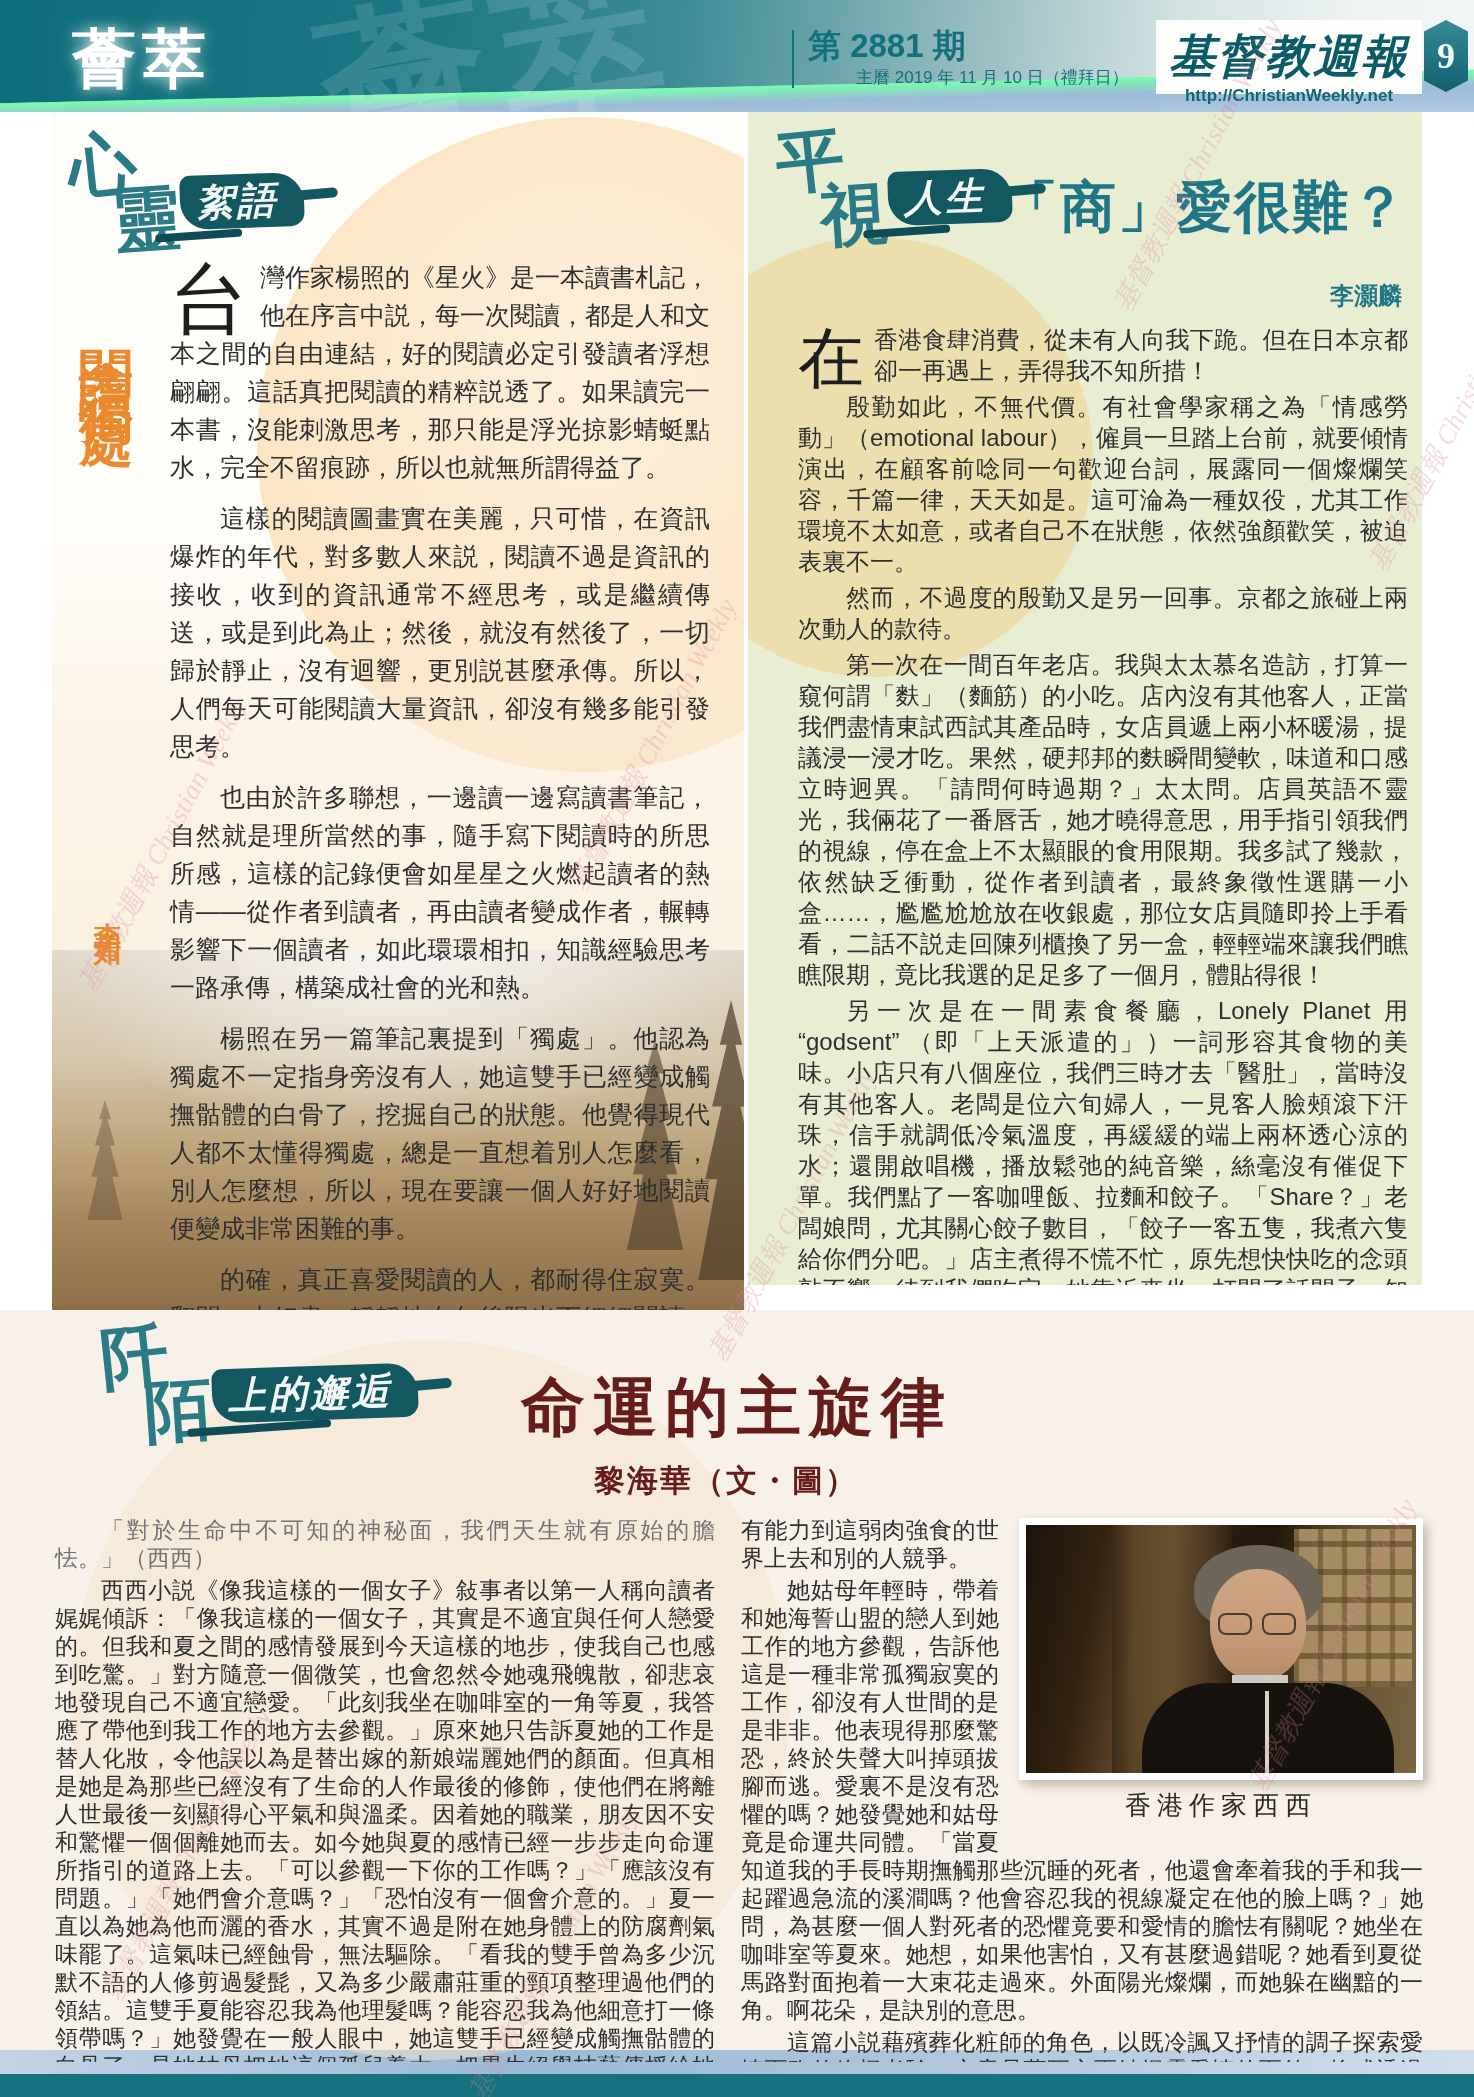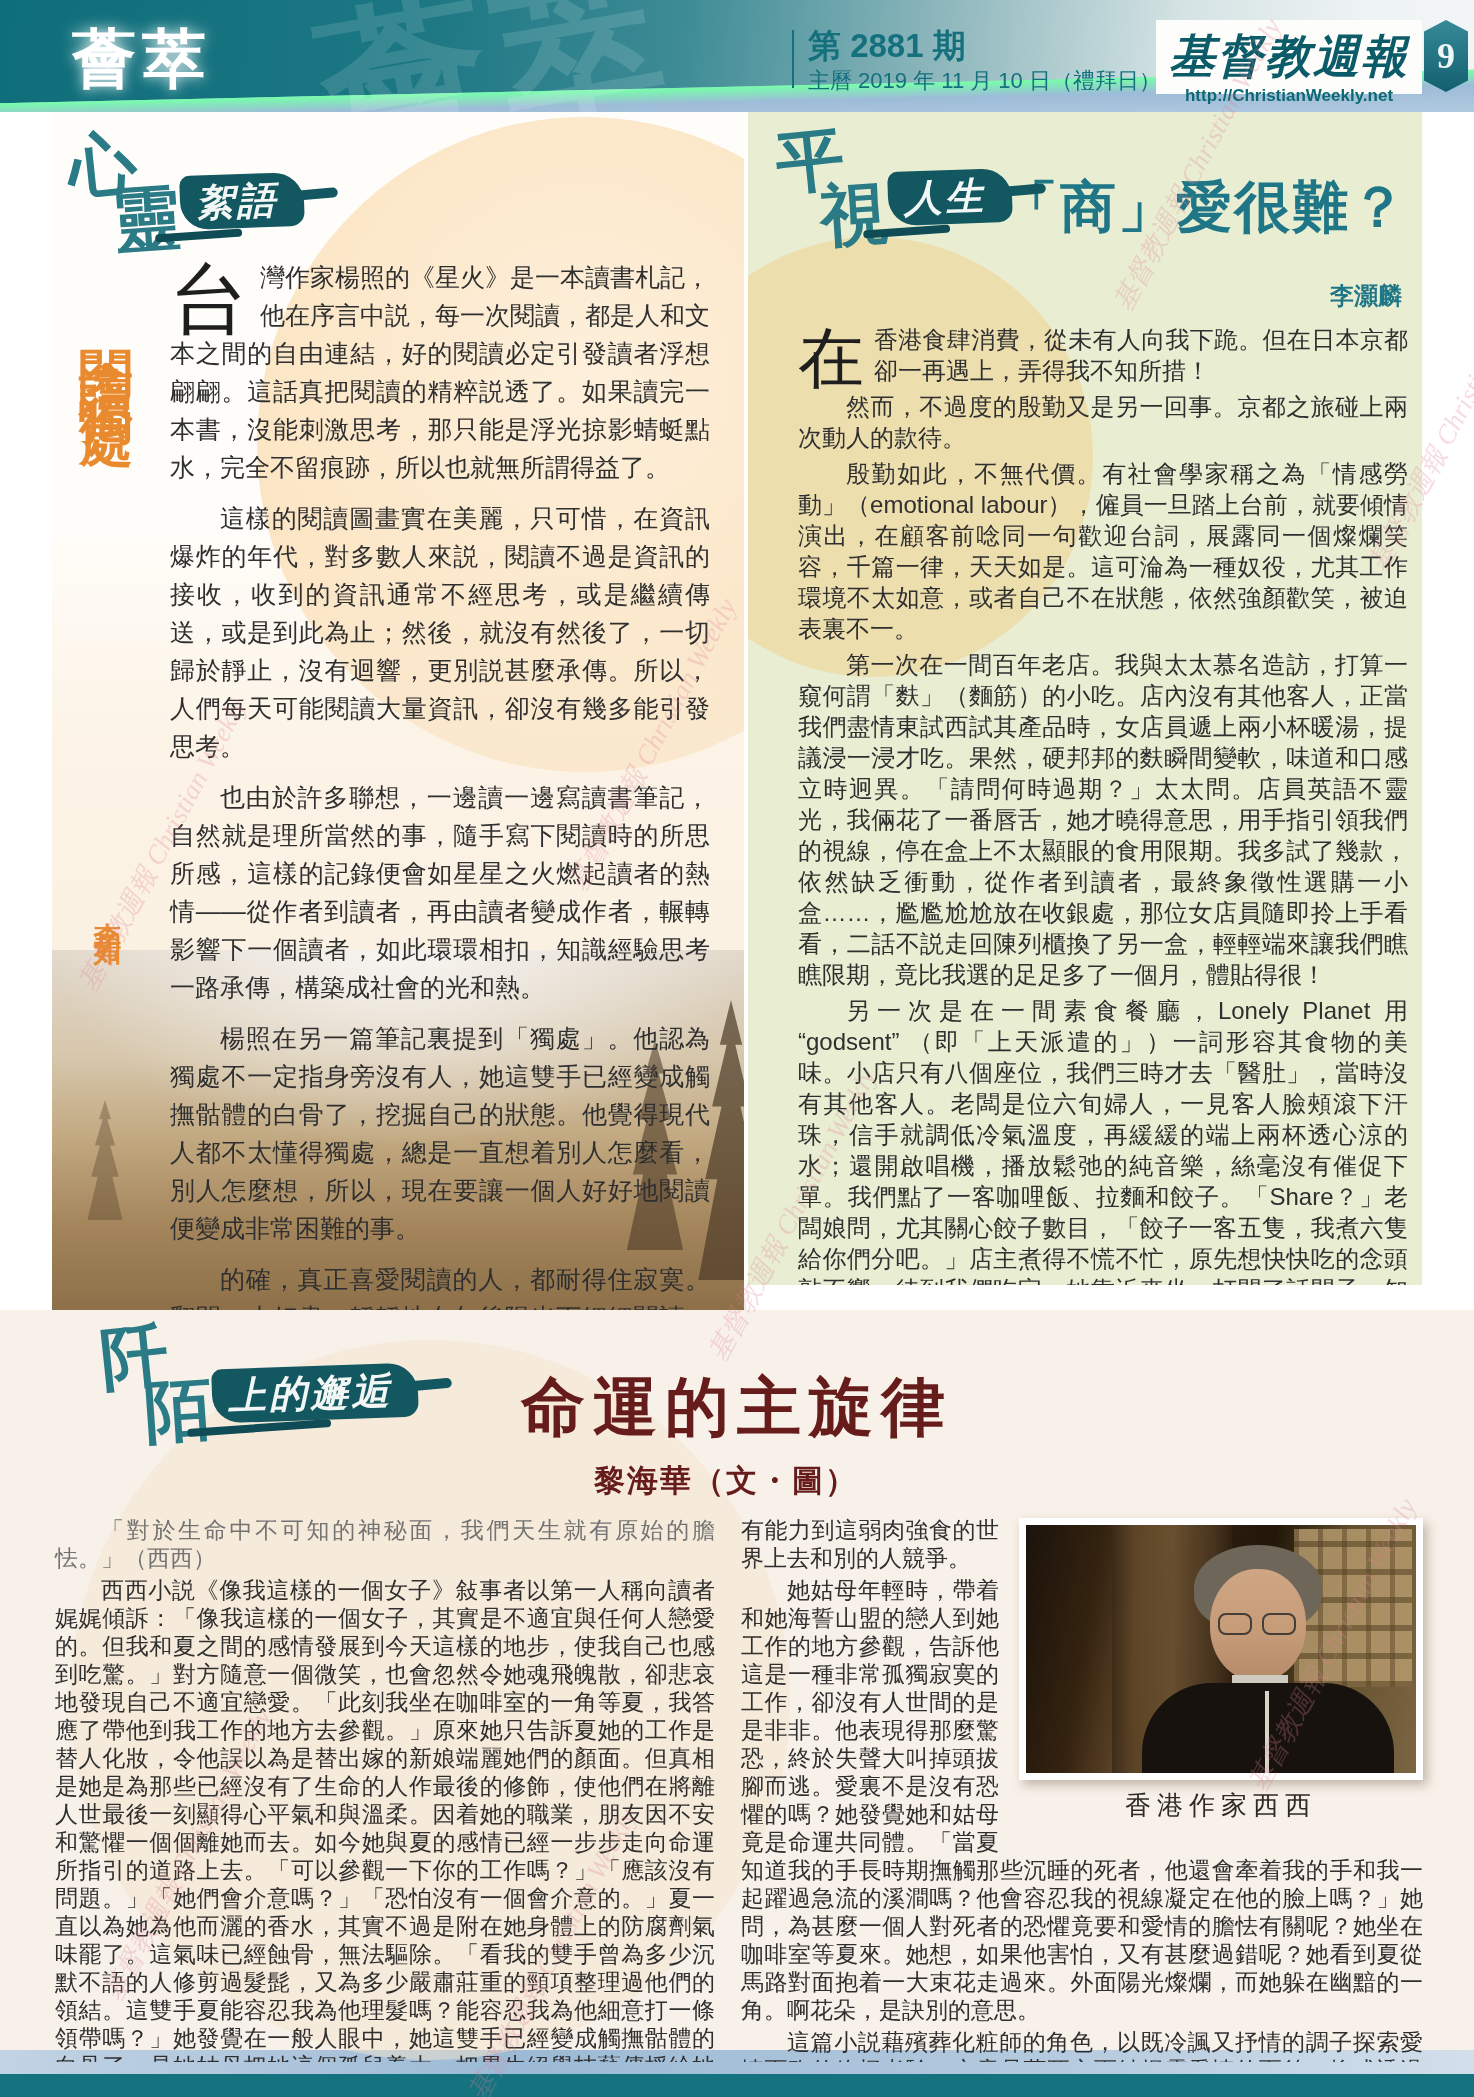--- a/index.html
+++ b/index.html
@@ -15,21 +15,21 @@
     background:linear-gradient(180deg,#7fa 0%,#9dbcd8 30%,#b9cfe3 100%);
     background-color:#9dbcd8; transform:rotate(-1.3deg); }
   .band-light2 { position:absolute; left:-20px; bottom:-38px; width:1560px; height:42px;
     background:#c6d7e7; transform:rotate(-1.8deg); opacity:.8; }
   .masthead-title { position:absolute; left:72px; top:16px; font-size:64px; font-weight:bold;
     color:#ffffff; letter-spacing:6px; text-shadow:0 0 14px rgba(255,255,255,.9); z-index:3; }
   .masthead-wm { position:absolute; left:320px; top:-46px; font-size:168px; font-weight:bold;
     color:rgba(255,255,255,.13); transform:rotate(-10deg); letter-spacing:10px; z-index:1; white-space:nowrap; }
   .issue-divider { position:absolute; left:792px; top:30px; width:2px; height:58px; background:#14707d; z-index:3; }
   .issue-no { position:absolute; left:808px; top:24px; font-size:33px; font-weight:bold; color:#14707d; z-index:3; }
-  .issue-date { position:absolute; left:808px; top:66px; font-size:22px; color:#14707d; z-index:3; }
+  .issue-date { position:absolute; left:856px; top:66px; font-size:17px; color:#14707d; z-index:3; }
   .logo-card { position:absolute; left:1156px; top:20px; width:266px; height:74px; background:#fdfdfb;
     display:flex; align-items:center; justify-content:center; z-index:3; }
   .logo-name { font-family:"Liberation Serif","DejaVu Serif",serif; font-style:italic; font-weight:bold;
     font-size:46px; color:#0c5b68; letter-spacing:2px; }
   .logo-url { position:absolute; left:1156px; top:86px; width:266px; text-align:center;
     font-size:17px; font-weight:bold; color:#0d6removed874; color:#0d6874; z-index:3; }
   .page-badge { position:absolute; left:1424px; top:20px; width:44px; height:72px; z-index:3;
     background:linear-gradient(180deg,#368a98,#135f6f);
     clip-path:polygon(50% 0,100% 16%,100% 84%,50% 100%,0 84%,0 16%);
     display:flex; align-items:center; justify-content:center; }
@@ -208,22 +208,22 @@
     </div>
 
     <div class="art2-title">「商」愛很難？</div>
     <div class="art2-author">李灝麟</div>
 
     <div class="art2-text">
       <p class="lead">
         <span class="dropcap2">在</span>
         <span>香港食肆消費，從未有人向我下跪。但在日本京都卻一再遇上，弄得我不知所措！</span>
       </p>
+      <p>殷勤如此，不無代價。有社會學家稱之為「情感勞動」（emotional labour），僱員一旦踏上台前，就要傾情演出，在顧客前唸同一句歡迎台詞，展露同一個燦爛笑容，千篇一律，天天如是。這可淪為一種奴役，尤其工作環境不太如意，或者自己不在狀態，依然強顏歡笑，被迫表裏不一。</p>
       <p>然而，不過度的殷勤又是另一回事。京都之旅碰上兩次動人的款待。</p>
-      <p>殷勤如此，不無代價。有社會學家稱之為「情感勞動」（emotional labour），僱員一旦踏上台前，就要傾情演出，在顧客前唸同一句歡迎台詞，展露同一個燦爛笑容，千篇一律，天天如是。這可淪為一種奴役，尤其工作環境不太如意，或者自己不在狀態，依然強顏歡笑，被迫表裏不一。</p>
       <p>第一次在一間百年老店。我與太太慕名造訪，打算一窺何謂「麩」（麵筋）的小吃。店內沒有其他客人，正當我們盡情東試西試其產品時，女店員遞上兩小杯暖湯，提議浸一浸才吃。果然，硬邦邦的麩瞬間變軟，味道和口感立時迥異。「請問何時過期？」太太問。店員英語不靈光，我倆花了一番唇舌，她才曉得意思，用手指引領我們的視線，停在盒上不太顯眼的食用限期。我多試了幾款，依然缺乏衝動，從作者到讀者，最終象徵性選購一小盒……，尷尷尬尬放在收銀處，那位女店員隨即拎上手看看，二話不説走回陳列櫃換了另一盒，輕輕端來讓我們瞧瞧限期，竟比我選的足足多了一個月，體貼得很！</p>
       <p>另一次是在一間素食餐廳，Lonely Planet 用 “godsent” （即「上天派遣的」）一詞形容其食物的美味。小店只有八個座位，我們三時才去「醫肚」，當時沒有其他客人。老闆是位六旬婦人，一見客人臉頰滾下汗珠，信手就調低冷氣溫度，再緩緩的端上兩杯透心涼的水；還開啟唱機，播放鬆弛的純音樂，絲毫沒有催促下單。我們點了一客咖哩飯、拉麵和餃子。「Share？」老闆娘問，尤其關心餃子數目，「餃子一客五隻，我煮六隻給你們分吧。」店主煮得不慌不忙，原先想快快吃的念頭敲不響。待到我們吃完，她靠近來坐，打開了話閘子。知道客人從香港來，就提起「反送中」一事，並説中港兩地「制度不同」。若非趕路，真的很想攀談下去。結帳一刻，六隻餃子只作五隻收費。</p>
 
     </div>
   </div>
 
   <div class="art3">
     <div class="cream-circle"></div>
 
     <div class="sec-head" style="left:100px; top:12px;">

